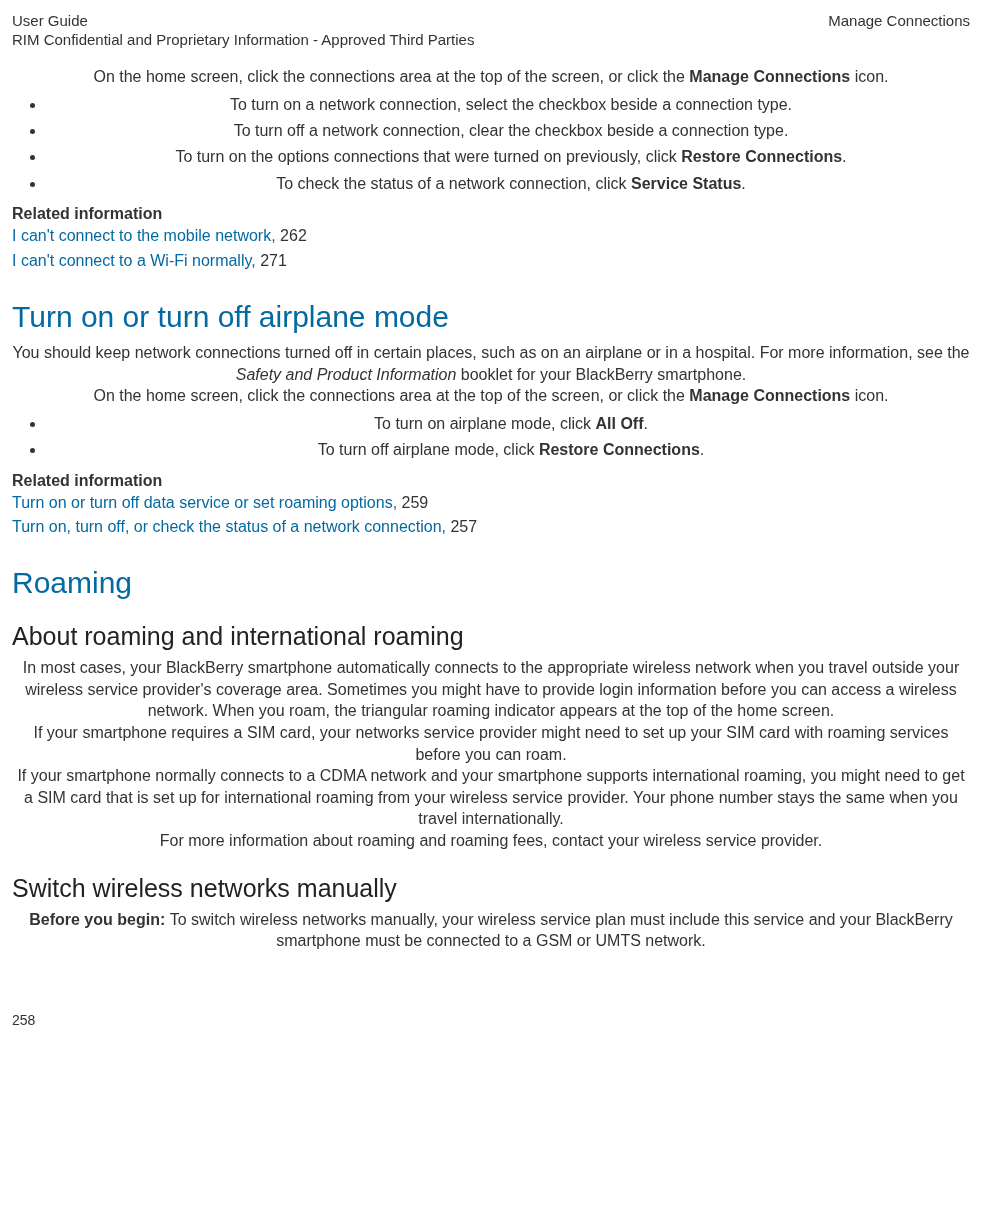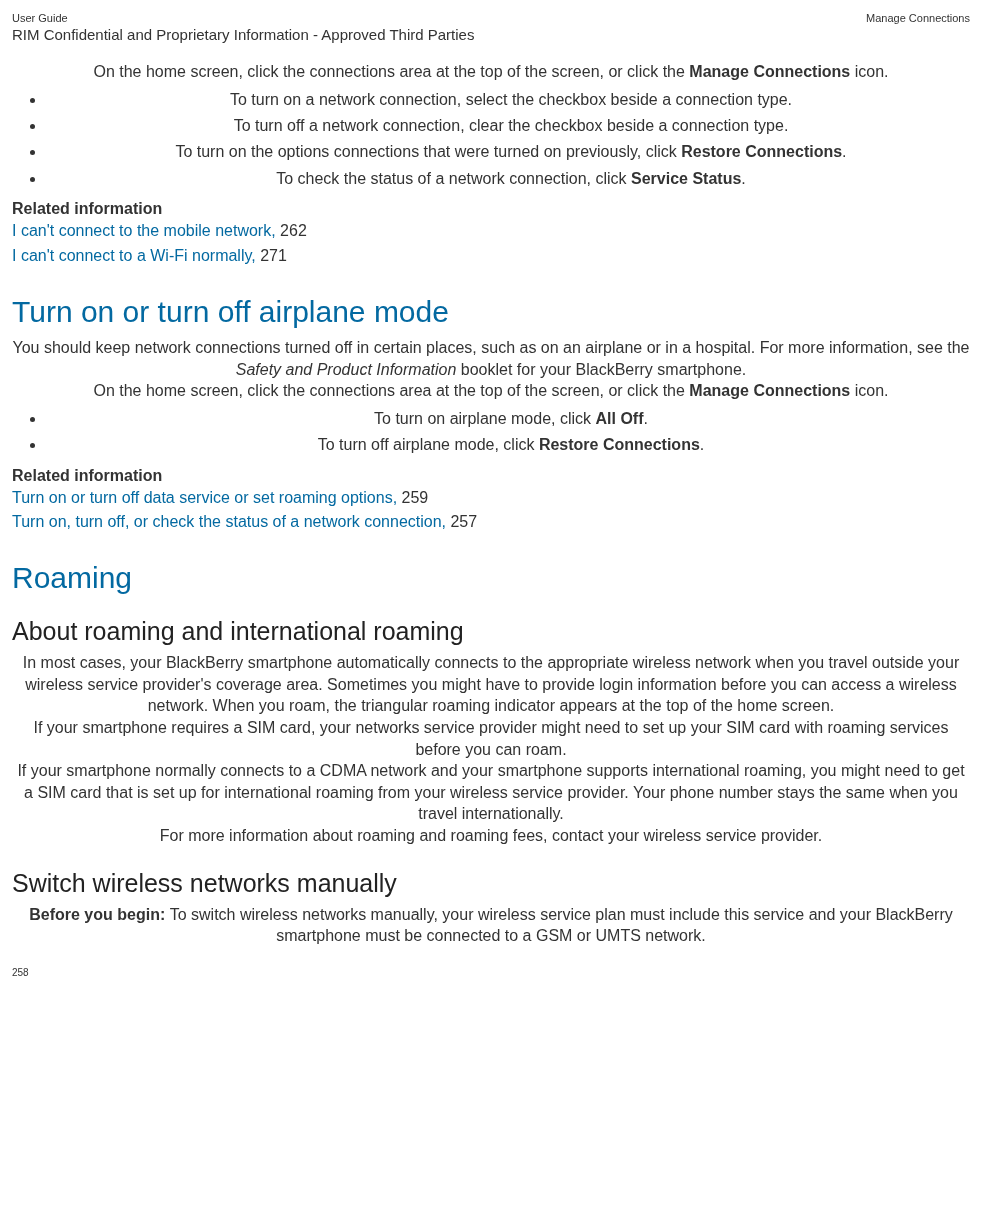--- a/index.html
+++ b/index.html
@@ -7,21 +7,21 @@
       font-size: 16px;
       color: #333;
       margin: 0;
       padding: 12px 12px 20px 12px;
       width: 958px;
       background: #fff;
     }
     .header-row {
       display: flex;
       justify-content: space-between;
-      font-size: 11px;
+      font-size: 15px;
       color: #333;
       margin-bottom: 2px;
     }
     .header-left-sub {
       font-size: 15px;
       margin-bottom: 18px;
     }
     p {
       margin: 0 0;
       line-height: 1.35;
@@ -62,22 +62,22 @@
       margin: 28px 0 8px 0;
       color: #0369a1;
     }
     h2 {
       font-size: 25px;
       font-weight: normal;
       margin: 22px 0 6px 0;
       color: #222;
     }
     .page-number {
-      margin-top: 20px;
-      font-size: 10px;
+      margin-top: 60px;
+      font-size: 14px;
     }
   </style>
 </head>
 <body>
 
 <div class="header-row">
   <span>User Guide</span>
   <span>Manage Connections</span>
 </div>
 <div class="header-left-sub">RIM Confidential and Proprietary Information - Approved Third Parties</div>

